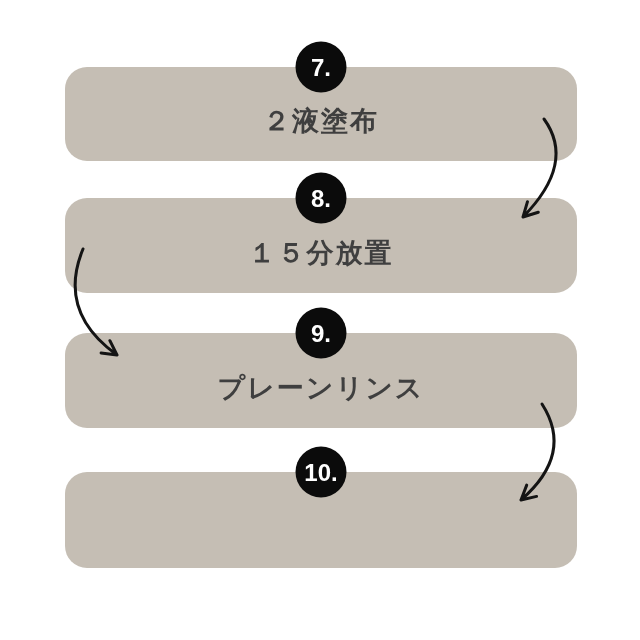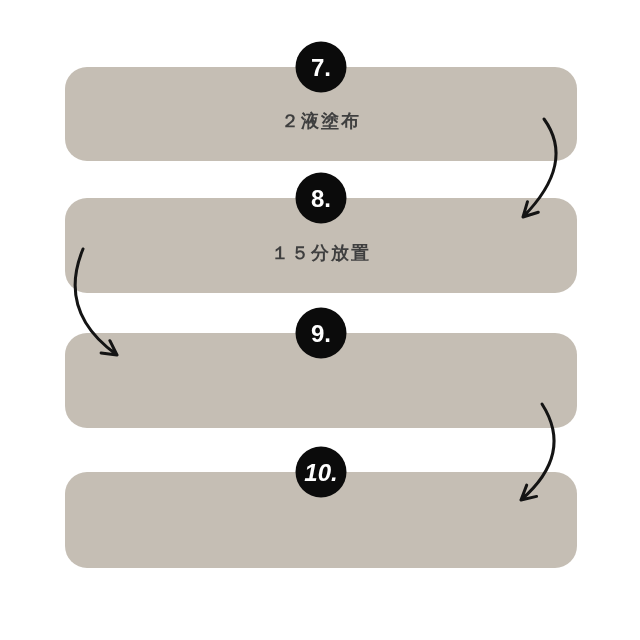--- a/index.html
+++ b/index.html
@@ -21,21 +21,21 @@
     width: 512px;
     background: var(--box-bg, #c5beb4);
     border-radius: 22px;
     display: flex;
     align-items: center;
     justify-content: center;
   }
   #step-1 { top: 67px;  height: 94px; }
   #step-2 { top: 198px; height: 95px; }
   #step-3 { top: 333px; height: 95px; }
-  #step-4 { top: 472px; height: 96px; font-style: italic; }
+  #step-4 { top: 472px; height: 96px; }
   .badge {
     position: absolute;
     top: 0;
     left: 50%;
     transform: translate(-50%, -50%);
     width: 51px;
     height: 51px;
     border-radius: 50%;
     background: var(--badge-bg, #0b0b0b);
     display: flex;
@@ -43,21 +43,21 @@
     justify-content: center;
   }
   .badge-num {
     color: var(--badge-text, #ffffff);
     font-weight: 700;
     font-size: 24px;
     line-height: 1;
   }
   .title {
     padding-top: 14px;
-    font-size: 18px;
+    font-size: 27px;
     font-weight: 700;
     letter-spacing: 2px;
     color: var(--label-text, #3f3f3f);
     white-space: nowrap;
   }
   .arrows {
     position: absolute;
     inset: 0;
     width: 640px;
     height: 640px;
@@ -88,20 +88,21 @@
     <div class="badge">
       <span class="badge-num">8.</span>
     </div>
     <div class="title">１５分放置</div>
   </div>
 
   <div class="step" id="step-3">
     <div class="badge">
       <span class="badge-num">9.</span>
     </div>
+    <div class="title">プレーンリンス</div>
   </div>
 
   <div class="step" id="step-4">
     <div class="badge">
       <span class="badge-num">10.</span>
     </div>
   </div>
 
   <svg class="arrows" viewBox="0 0 640 640" xmlns="http://www.w3.org/2000/svg" aria-hidden="true">
     <path d="M544,119 Q576,163 523,217 M523,217 L538.3,212.2 M523,217 L527.5,201.7"></path>

